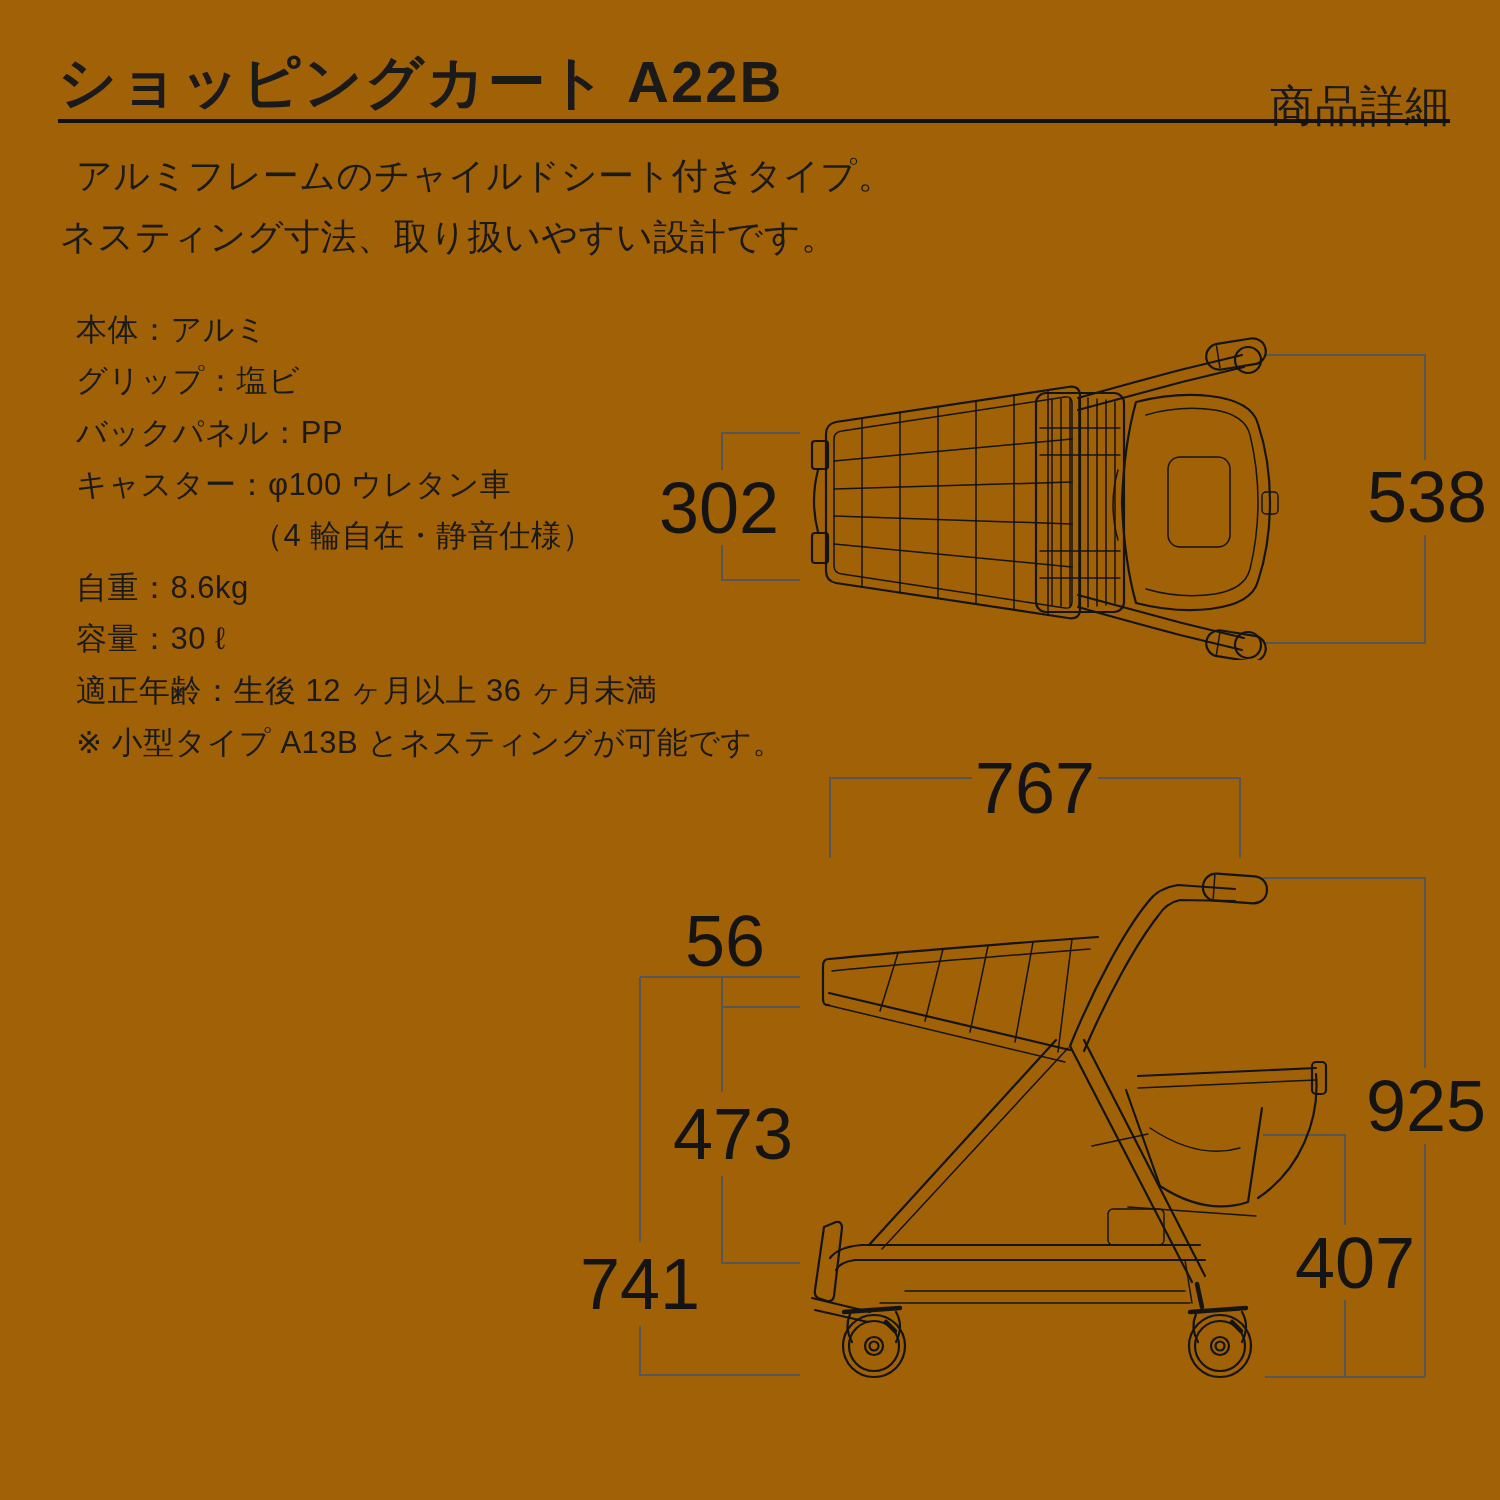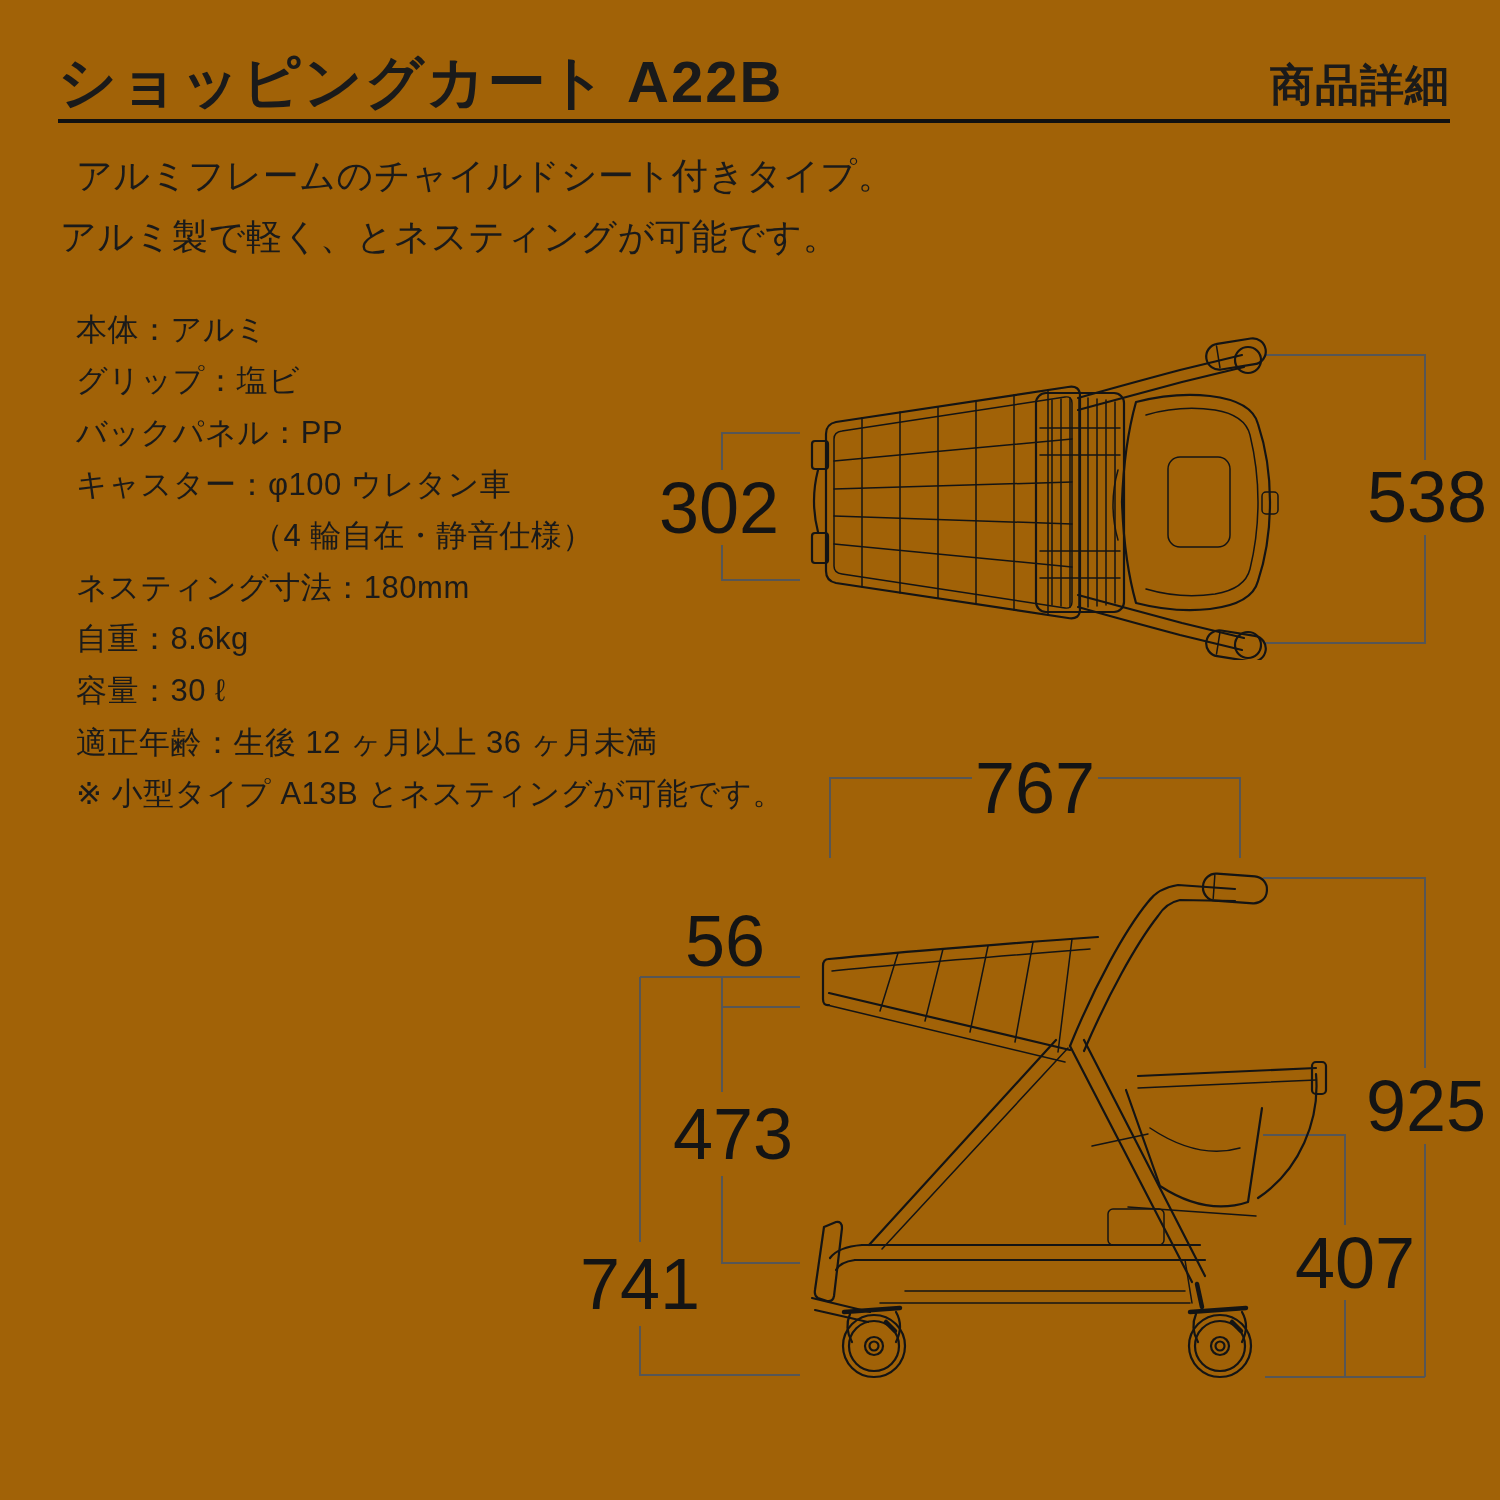--- a/index.html
+++ b/index.html
@@ -1,19 +1,19 @@
 <!DOCTYPE html>
 <html><head>
 <meta charset="utf-8">
 <style>
   html,body{margin:0;padding:0;background:#ffffff;}
   .page{position:relative;width:1500px;height:1500px;background:#a16207;
         font-family:"Liberation Sans","DejaVu Sans",sans-serif;color:#1a1a1a;overflow:hidden;}
   .title{position:absolute;left:58px;top:44px;margin:0;font-size:58px;font-weight:900;letter-spacing:2px;}
-  .corner{position:absolute;right:50px;top:56px;font-size:44px;font-weight:700;letter-spacing:1px;text-align:center;}
+  .corner{position:absolute;right:50px;top:77px;font-size:44px;font-weight:400;letter-spacing:1px;text-align:center;}
   .rule{position:absolute;left:58px;top:119px;width:1392px;height:4px;background:#111;}
   .desc{position:absolute;left:60px;margin:0;font-size:36px;letter-spacing:.5px;}
   .desc.l1{top:152px;margin-left:16px;}
   .desc.l2{top:213px;}
   .specs{position:absolute;left:60px;top:288px;margin:16px;padding:0;list-style:none;font-size:31px;}
   .specs li{height:51.6px;display:flex;align-items:center;letter-spacing:.5px;}
   .specs li.indent{padding-left:176px;}
   svg.drawing{position:absolute;display:block;}
   #topview{left:640px;top:330px;}
   #sideview{left:560px;top:730px;}
@@ -26,29 +26,28 @@
 </head>
 <body>
 
 <div class="page">
 
   <h1 class="title">ショッピングカート A22B</h1>
   <div class="corner">商品詳細</div>
   <div class="rule"></div>
 
   <p class="desc l1">アルミフレームのチャイルドシート付きタイプ。</p>
-  <p class="desc l2">アルミ製で軽く、とネスティングが可能です。</p>
+  <p class="desc l2">ネスティング寸法、取り扱いやすい設計です。</p>
 
   <ul class="specs">
     <li>本体：アルミ</li>
     <li>グリップ：塩ビ</li>
     <li>バックパネル：PP</li>
     <li>キャスター：φ100 ウレタン車</li>
     <li class="indent">（4 輪自在・静音仕様）</li>
-    <li>ネスティング寸法：180mm</li>
     <li>自重：8.6kg</li>
     <li>容量：30 ℓ</li>
     <li>適正年齢：生後 12 ヶ月以上 36 ヶ月未満</li>
     <li>※ 小型タイプ A13B とネスティングが可能です。</li>
   </ul>
 
   <svg id="topview" class="drawing" width="860" height="330" viewBox="640 330 860 330">
 
     <g>
       <path class="dim-line" d="M800,433 H722 V470 M722,545 V580 H800"></path>

